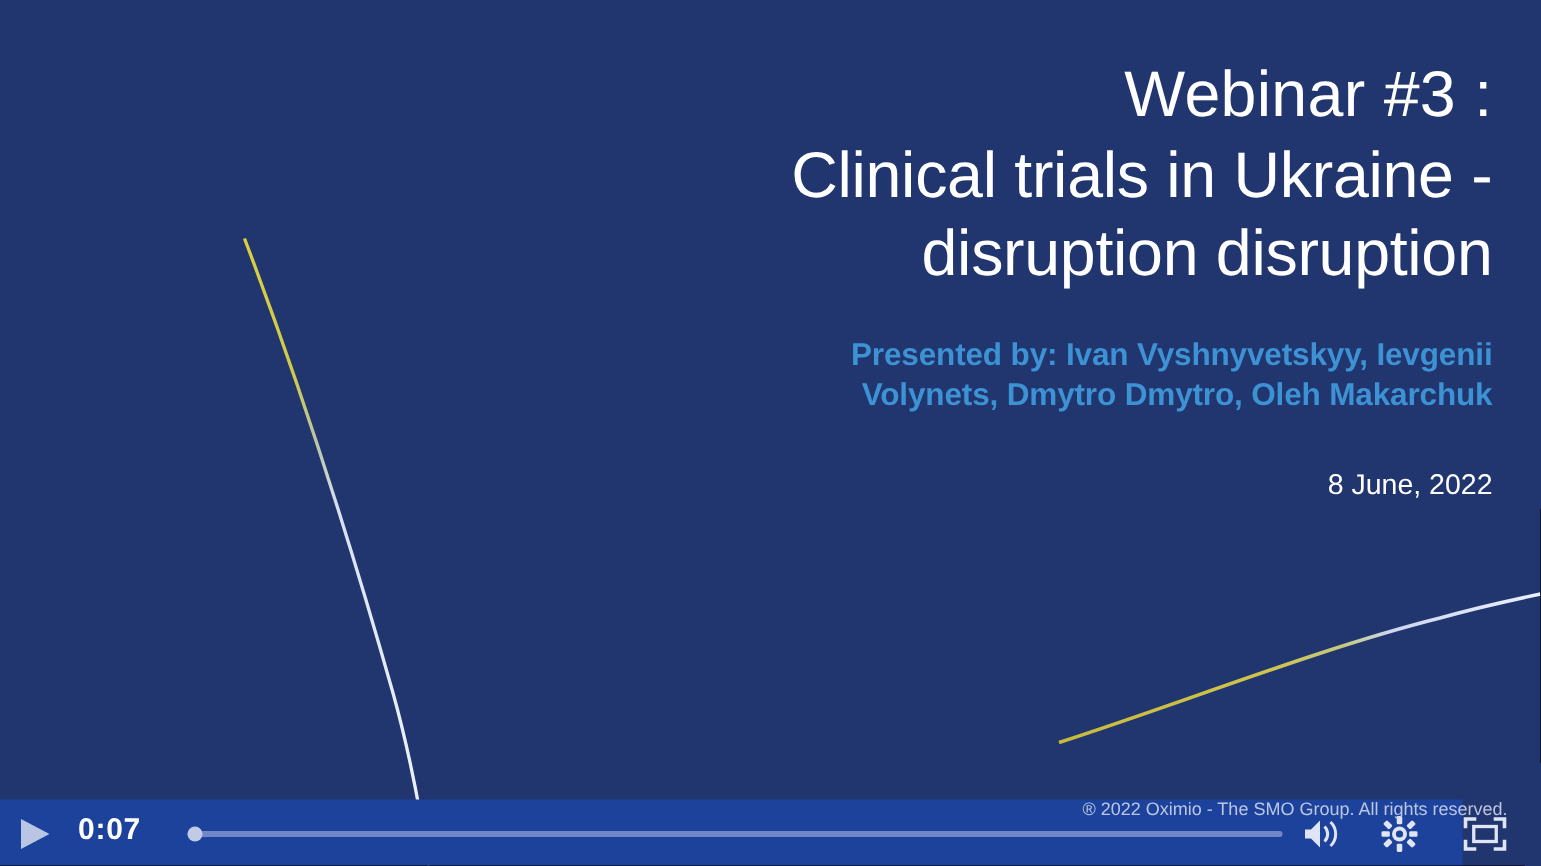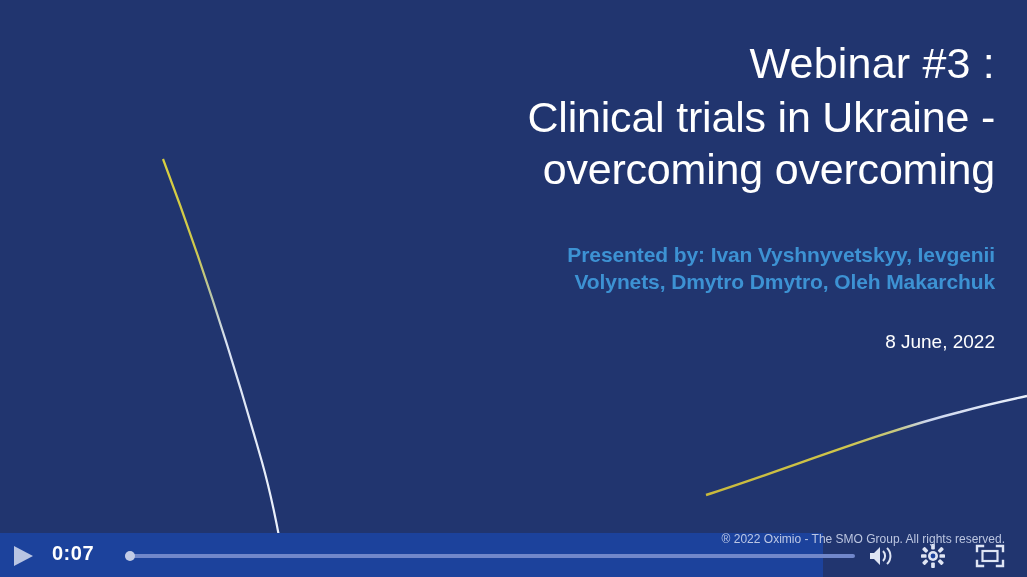--- a/index.html
+++ b/index.html
@@ -47,21 +47,21 @@
     color: #ffffff;
     line-height: 1.22;
     margin-top: 6px;
     letter-spacing: -0.2px;
   }
   .presenters {
     font-size: 21px;
     font-weight: 700;
     color: #3d92d3;
     line-height: 1.28;
-    margin-top: 46px;
+    margin-top: 28px;
     letter-spacing: -0.1px;
   }
   .date {
     font-size: 19px;
     font-weight: 400;
     color: #ffffff;
     margin-top: 35px;
   }
 
   
@@ -72,21 +72,21 @@
     width: 190px;
     height: 78px;
   }
   #logo svg { display: block; }
 
   
   #controls {
     position: absolute;
     left: 0;
     bottom: 0;
-    width: 823px;
+    width: 975px;
     height: 44px;
     background: #1c429c;
   }
   #play-btn {
     position: absolute;
     left: 10px;
     top: 11px;
     width: 26px;
     height: 24px;
     cursor: pointer;
@@ -174,21 +174,21 @@
       </linearGradient>
     </defs>
     <path d="M163,159 C 196,246 232,356 262,462 C 274,505 281,545 286,577" fill="none" stroke="url(#gradLeft)" stroke-width="2.2"></path>
     <path d="M706,495 C 790,468 880,432 960,412 C 985,405 1008,400 1027,396" fill="none" stroke="url(#gradRight)" stroke-width="2.4"></path>
   </svg>
 
   <div class="slide-text">
     <div class="kicker">Webinar #3 :</div>
     <div class="title">
       <div>Clinical trials in Ukraine -</div>
-      <div>overcoming overcoming</div>
+      <div>disruption disruption</div>
     </div>
     <div class="presenters" style="color: rgb(61, 146, 211);">
       <div>Presented by: Ivan Vyshnyvetskyy, Ievgenii</div>
       <div>Volynets, Dmytro Dmytro, Oleh Makarchuk</div>
     </div>
     <div class="date">8 June, 2022</div>
   </div>
 
 
   <div id="controls" style="background: rgb(28, 66, 156);">

